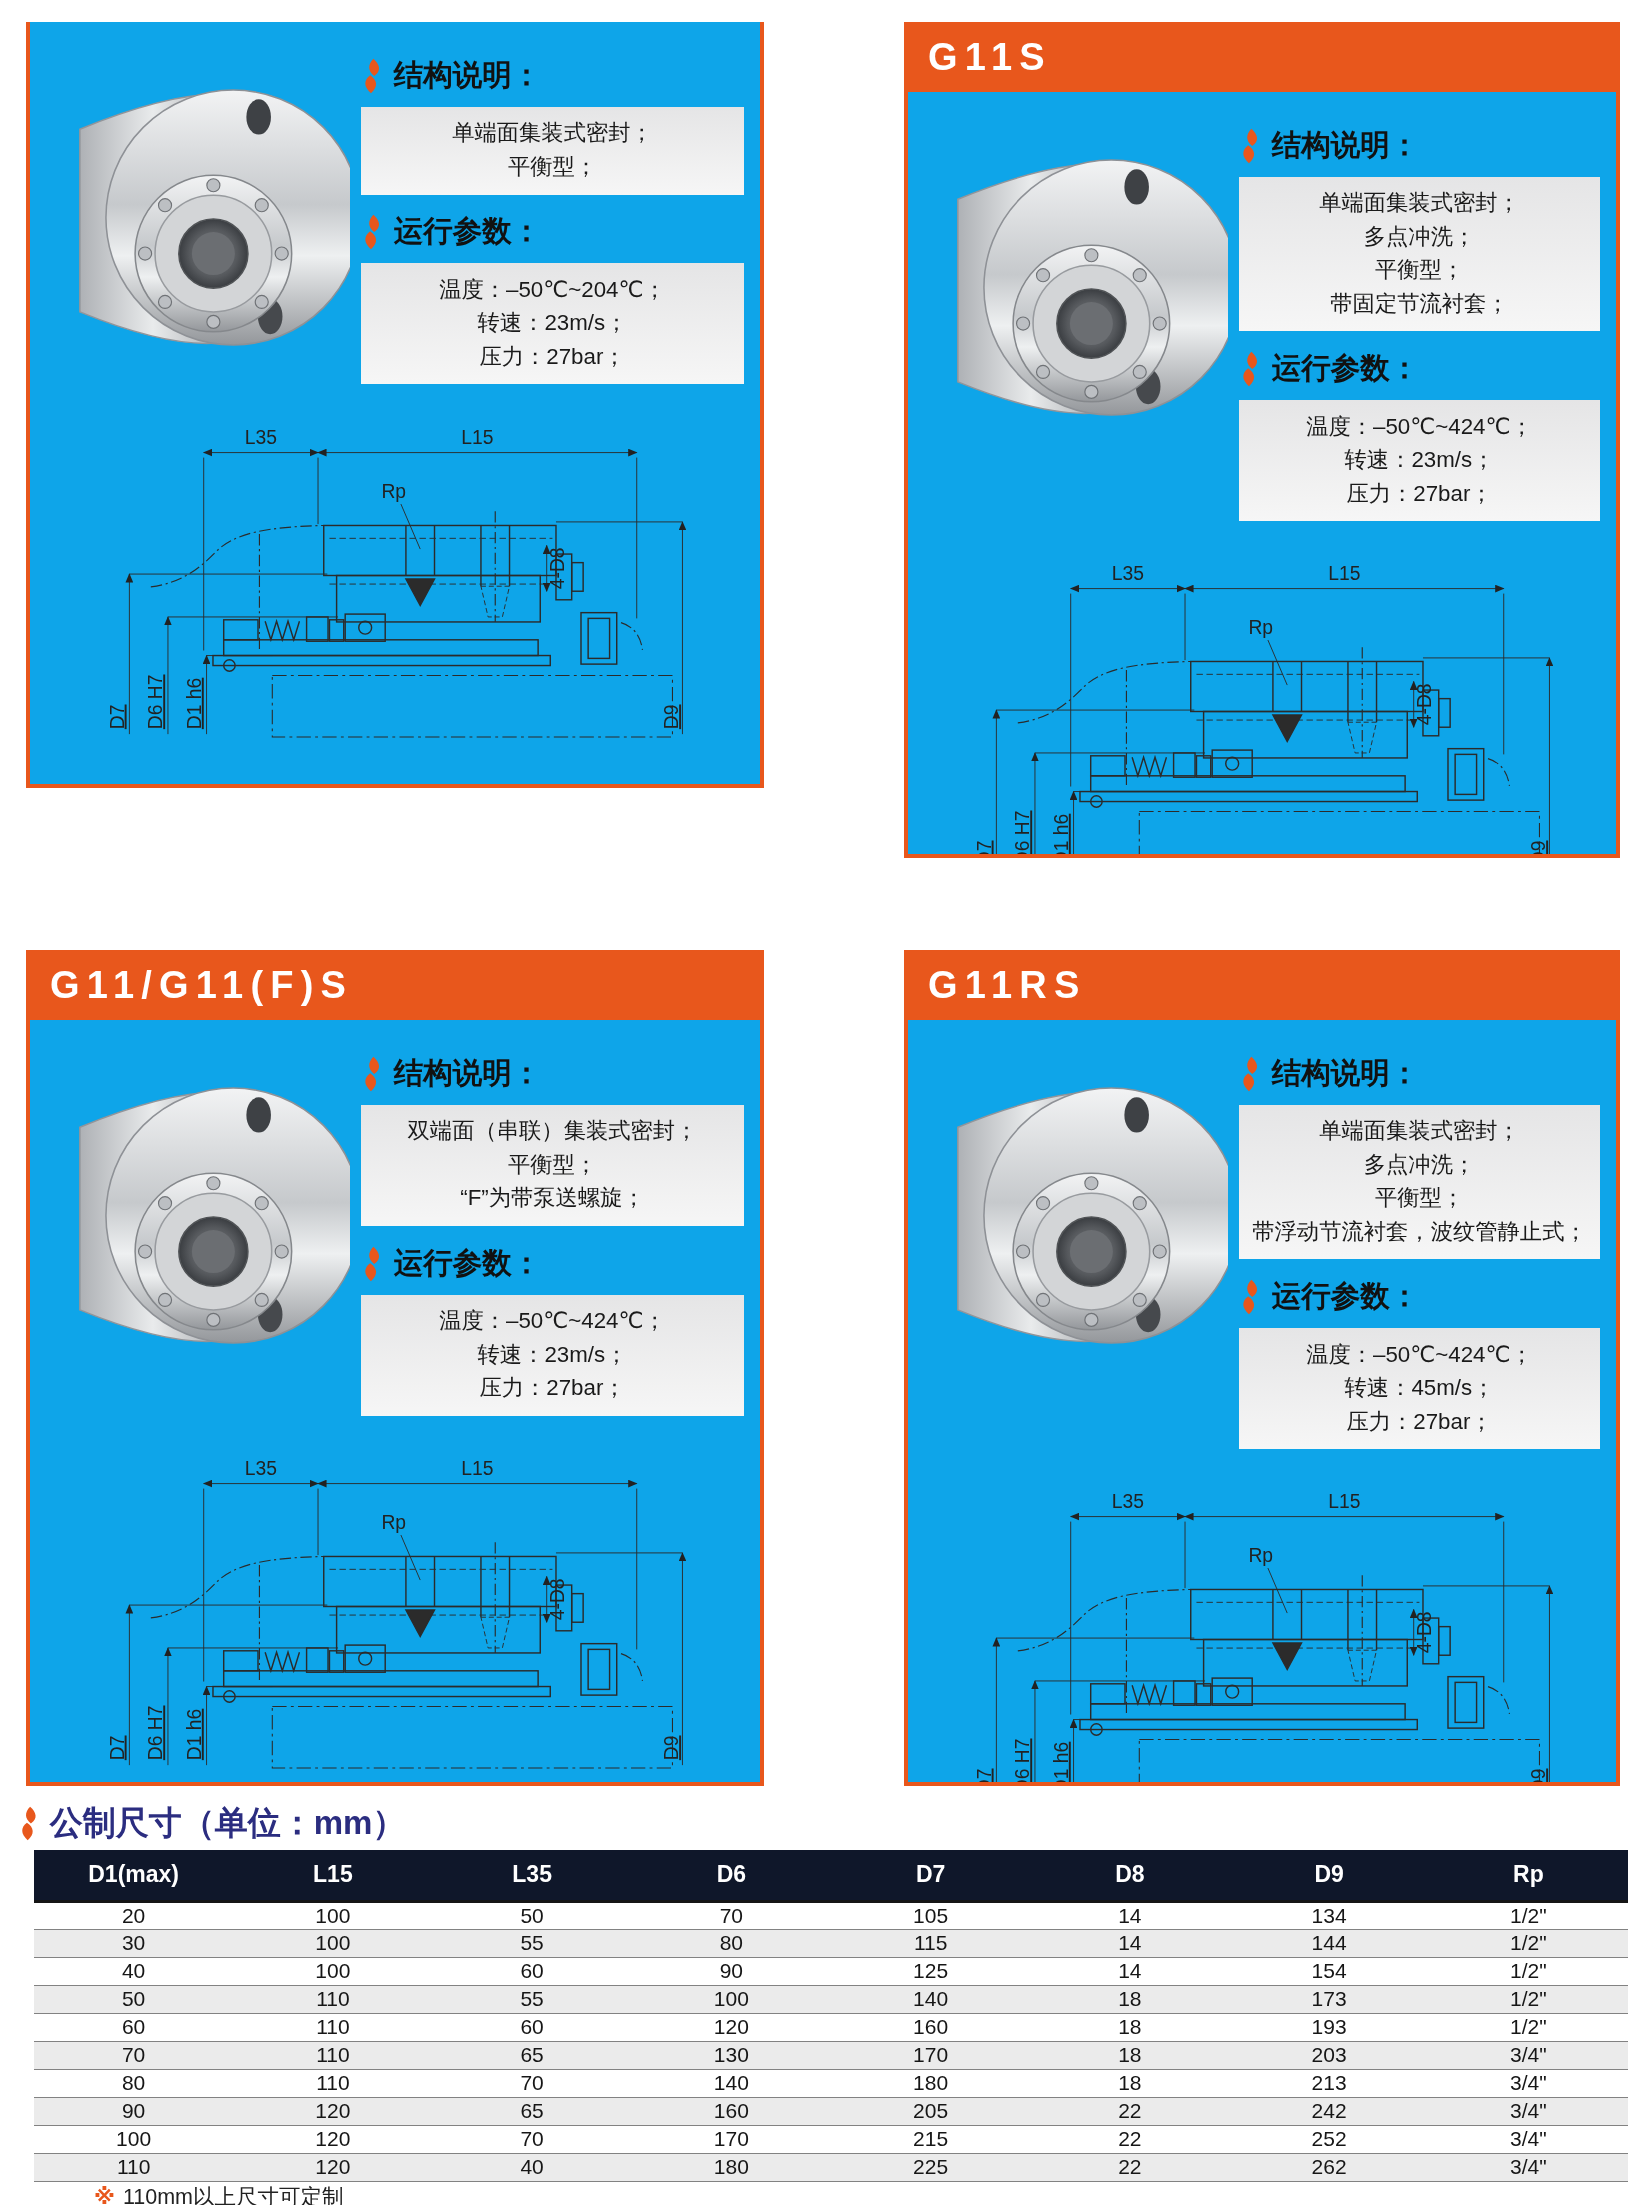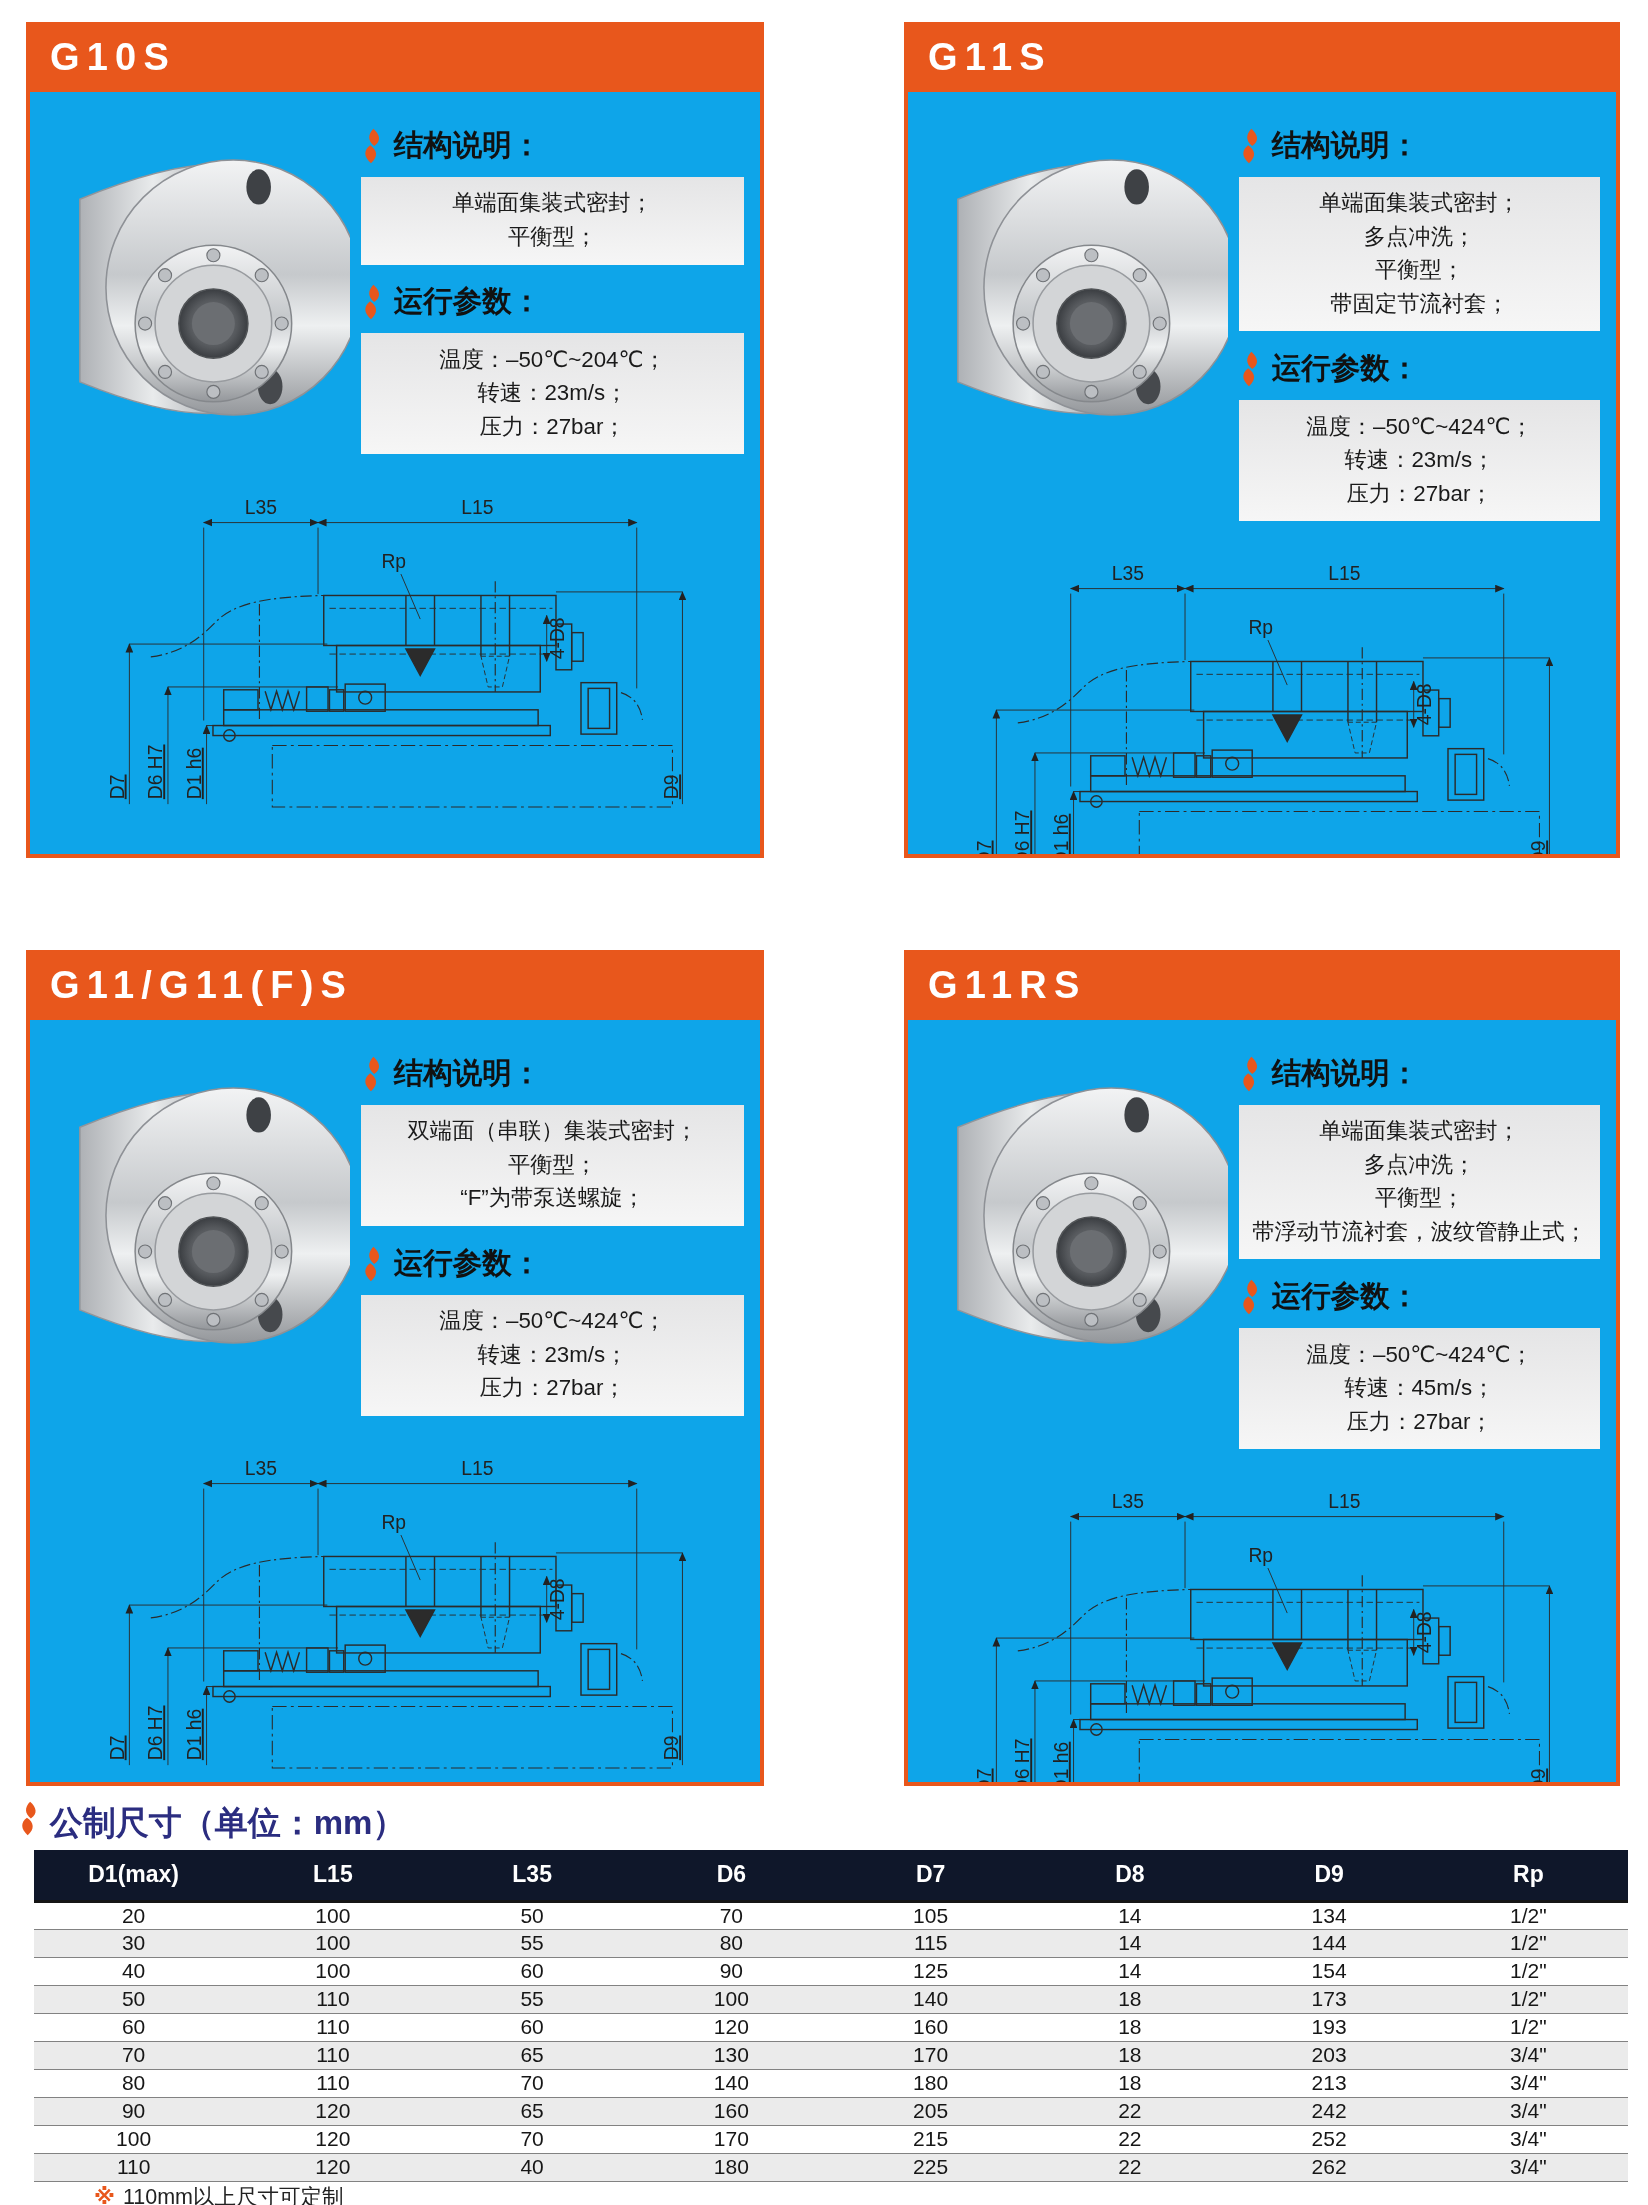--- a/index.html
+++ b/index.html
@@ -31,21 +31,21 @@
   }
   .flame { width:21.5px; height:36px; flex:none; }
   .sec-body {
     background:linear-gradient(#e5e5e6,#f6f6f6);
     padding:9.6px 12.8px 11.2px; font-size:22.3px; line-height:1.5;
     color:#1a1a1a; margin-bottom:17.6px;text-align:center;
   }
   .drawing { width:100%; height:343px; margin-top:1.6px; display:block; }
   .dims-head {
     position:absolute; left:17.6px; top:1801px;
-    display:flex; gap:11.2px;
+    display:flex; align-items:center; gap:11.2px;
     font-size:33px; font-weight:bold; color:#2b2d80;
   }
   .dims-head .flame { width:21px; height:35px; }
   table.dims {
     position:absolute; left:34px; top:1850px; width:1594px;
     border-collapse:collapse; table-layout:fixed;
   }
   .dims th {
     background:#0f172a; color:#fff; font-size:23px; font-weight:bold;
     height:51px; border-bottom:3.2px solid #151515; text-align:center;
@@ -175,23 +175,20 @@
         <text x="168" y="455" transform="rotate(-90 168 455)" style="text-decoration:underline">D1 h6</text>
         <text x="836" y="455" transform="rotate(-90 836 455)" style="text-decoration:underline">D9</text>
       </g>
     </g>
   </defs>
 </svg>
 
 <div class="panels">
 
   <section class="panel">
-    <header class="panel-header">
-      <span>G10S</span>
-    </header>
     <div class="panel-body">
       <div class="panel-top">
         <svg class="photo" viewBox="0 0 400 430">
             <use href="#product-photo-shape"></use>
           </svg>
         <div class="panel-info">
           <div class="sec-head">
             <svg class="flame" viewBox="0 0 26 44">
                 <use href="#flame-icon-shape"></use>
               </svg>

